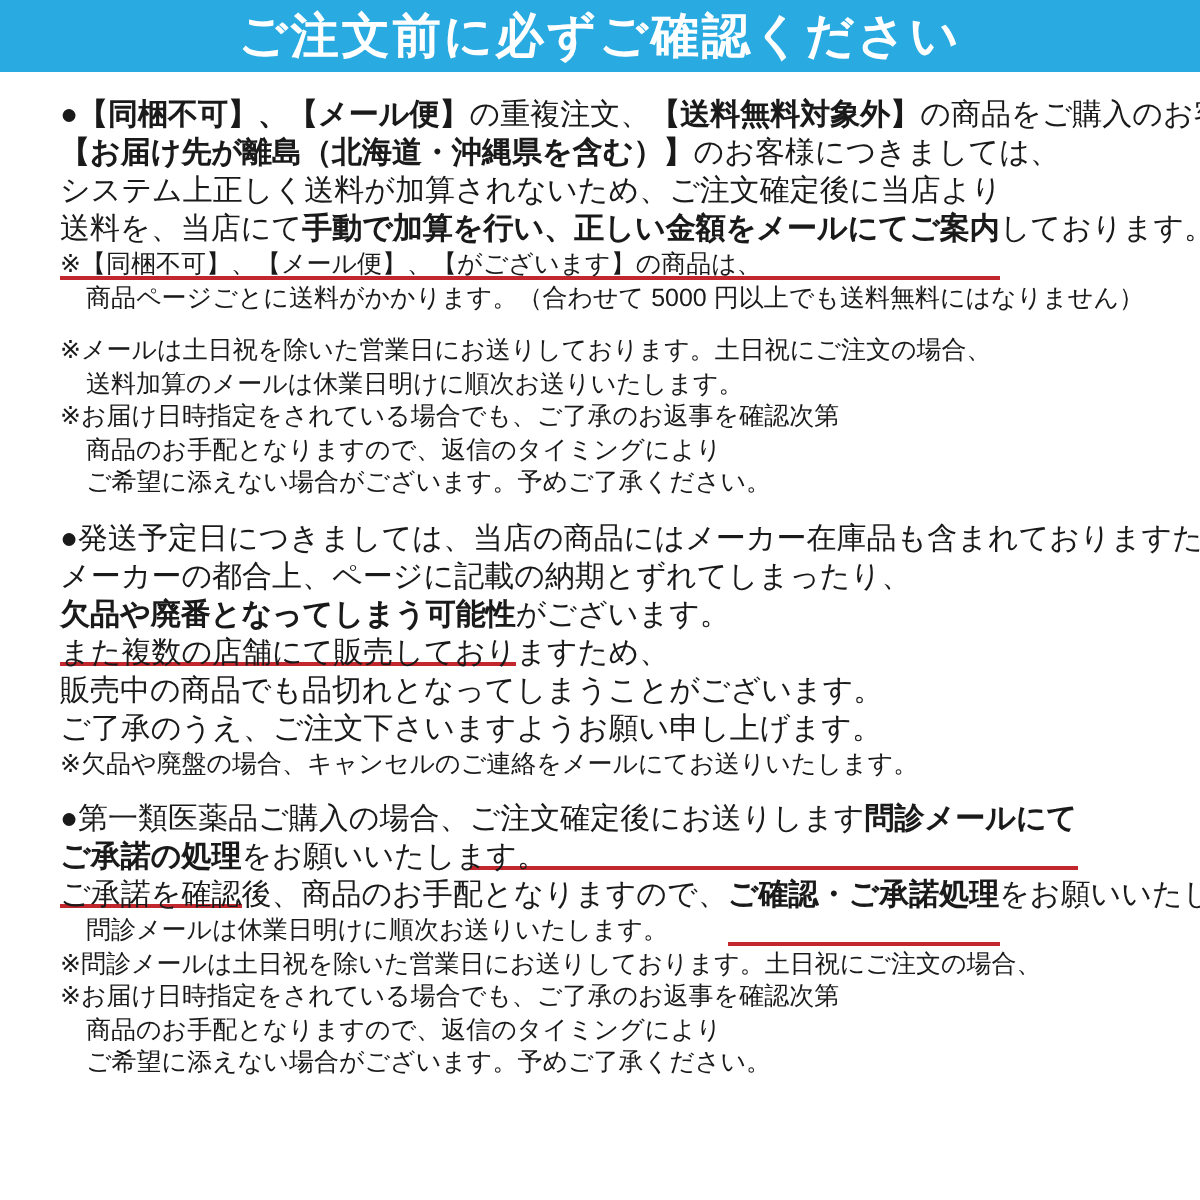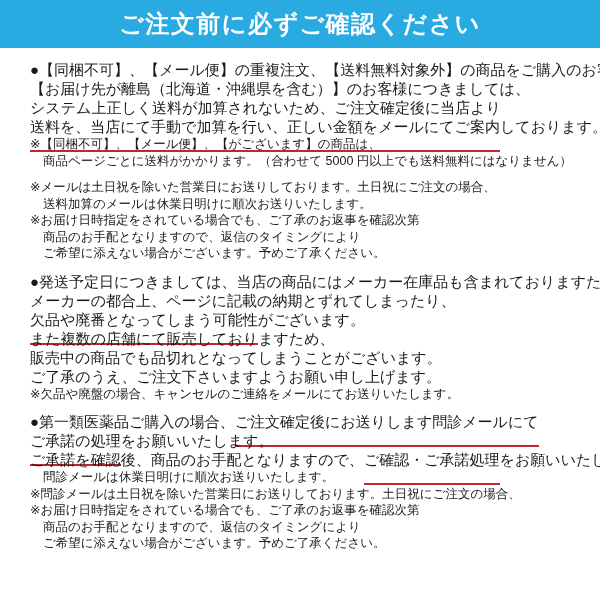--- a/index.html
+++ b/index.html
@@ -3,33 +3,33 @@
 <meta charset="utf-8">
 <style>
   html, body { margin: 0; padding: 0; }
   body {
     width: 600px; height: 600px; overflow: hidden;
     background: #ffffff;
     color: #1a1a1a;
     font-family: "Liberation Sans", "DejaVu Sans", sans-serif;
   }
   .header {
-    height: 48px;
+    height: 36px;
     background: var(--header-bg, #29abe2);
     color: var(--header-fg, #ffffff);
     display: flex; align-items: center; justify-content: center;
     font-size: 24px; font-weight: bold; letter-spacing: 1.5px;
   }
   .notice-body { padding: 12px 12px 0 30px; }
   .section { margin-bottom: 10px; }
   .line { white-space: nowrap; }
   .line.body { font-size: 15px; line-height: 19px; }
   .line.note { font-size: 12.5px; line-height: 16.5px; }
   .line.indent { padding-left: 13px; }
-  .b { font-weight: normal; }
+  .b { font-weight: bold; }
   .u {
     border-bottom: 2px solid var(--underline-red, #c1272d);
     padding-bottom: 15px;
   }
 </style>
 </head>
 <body style="background: rgb(255, 255, 255); color: rgb(26, 26, 26);">
 
 <div class="header">
   <span>ご注文前に必ずご確認ください</span>

